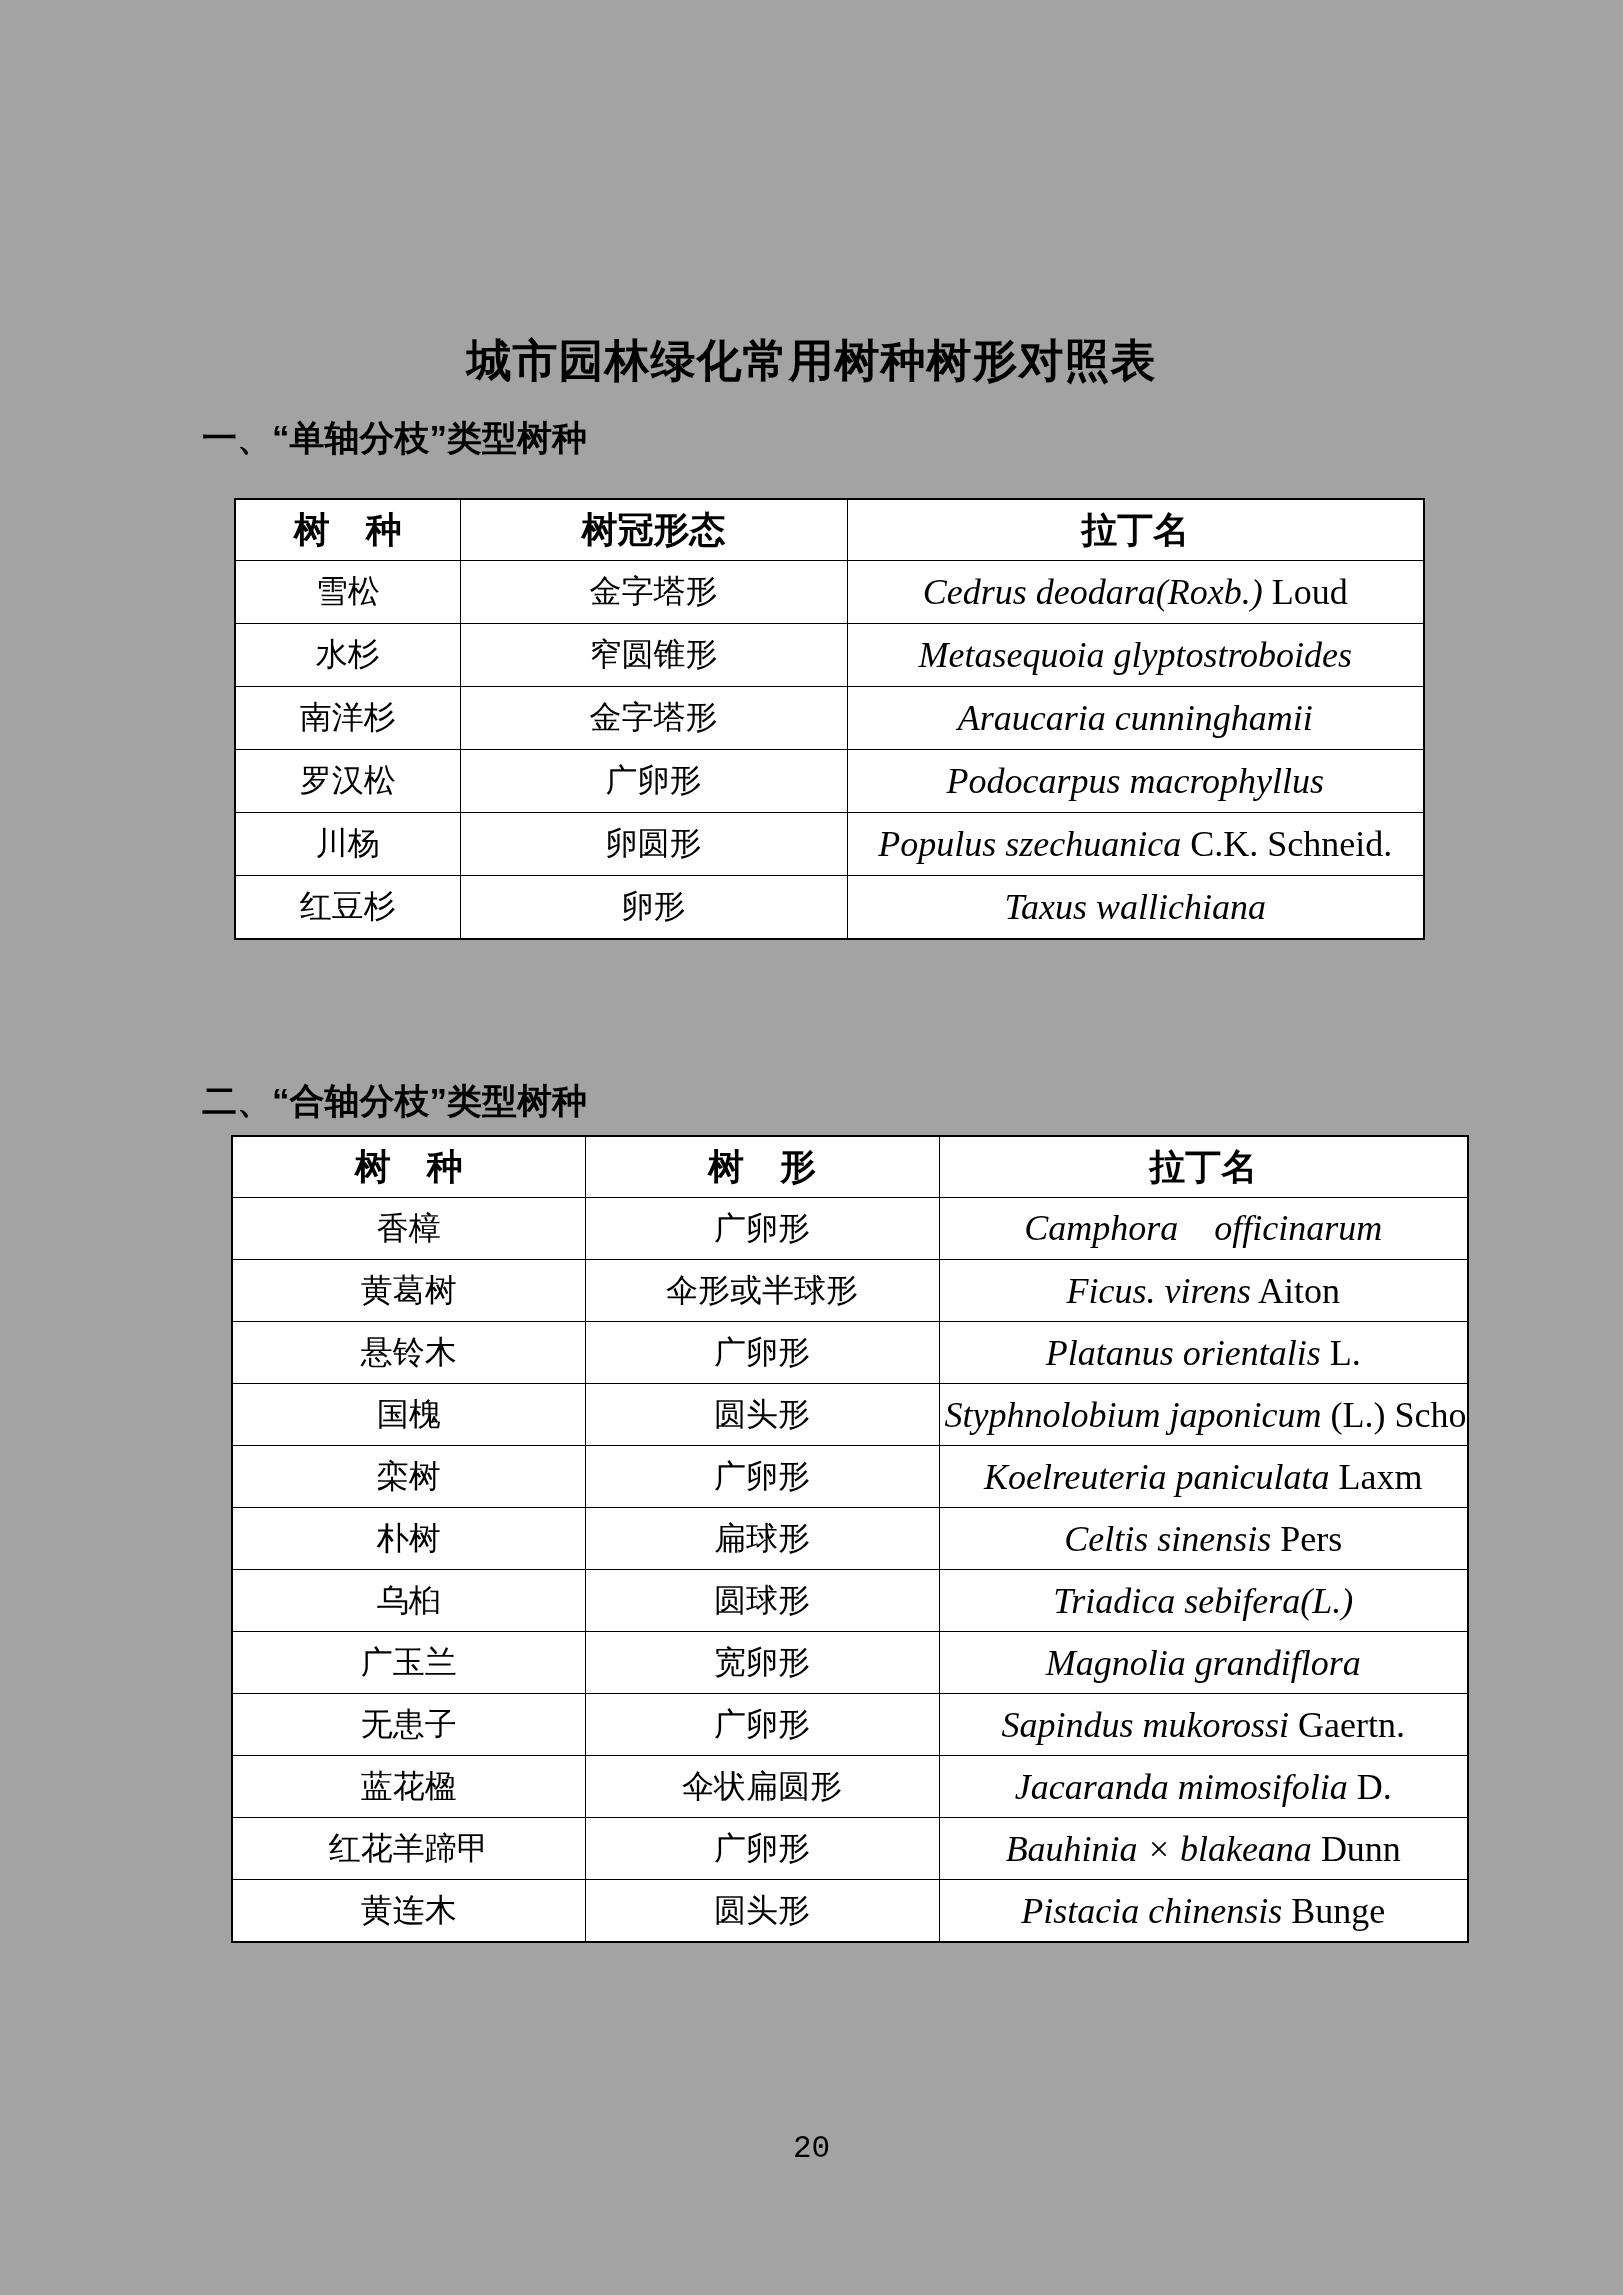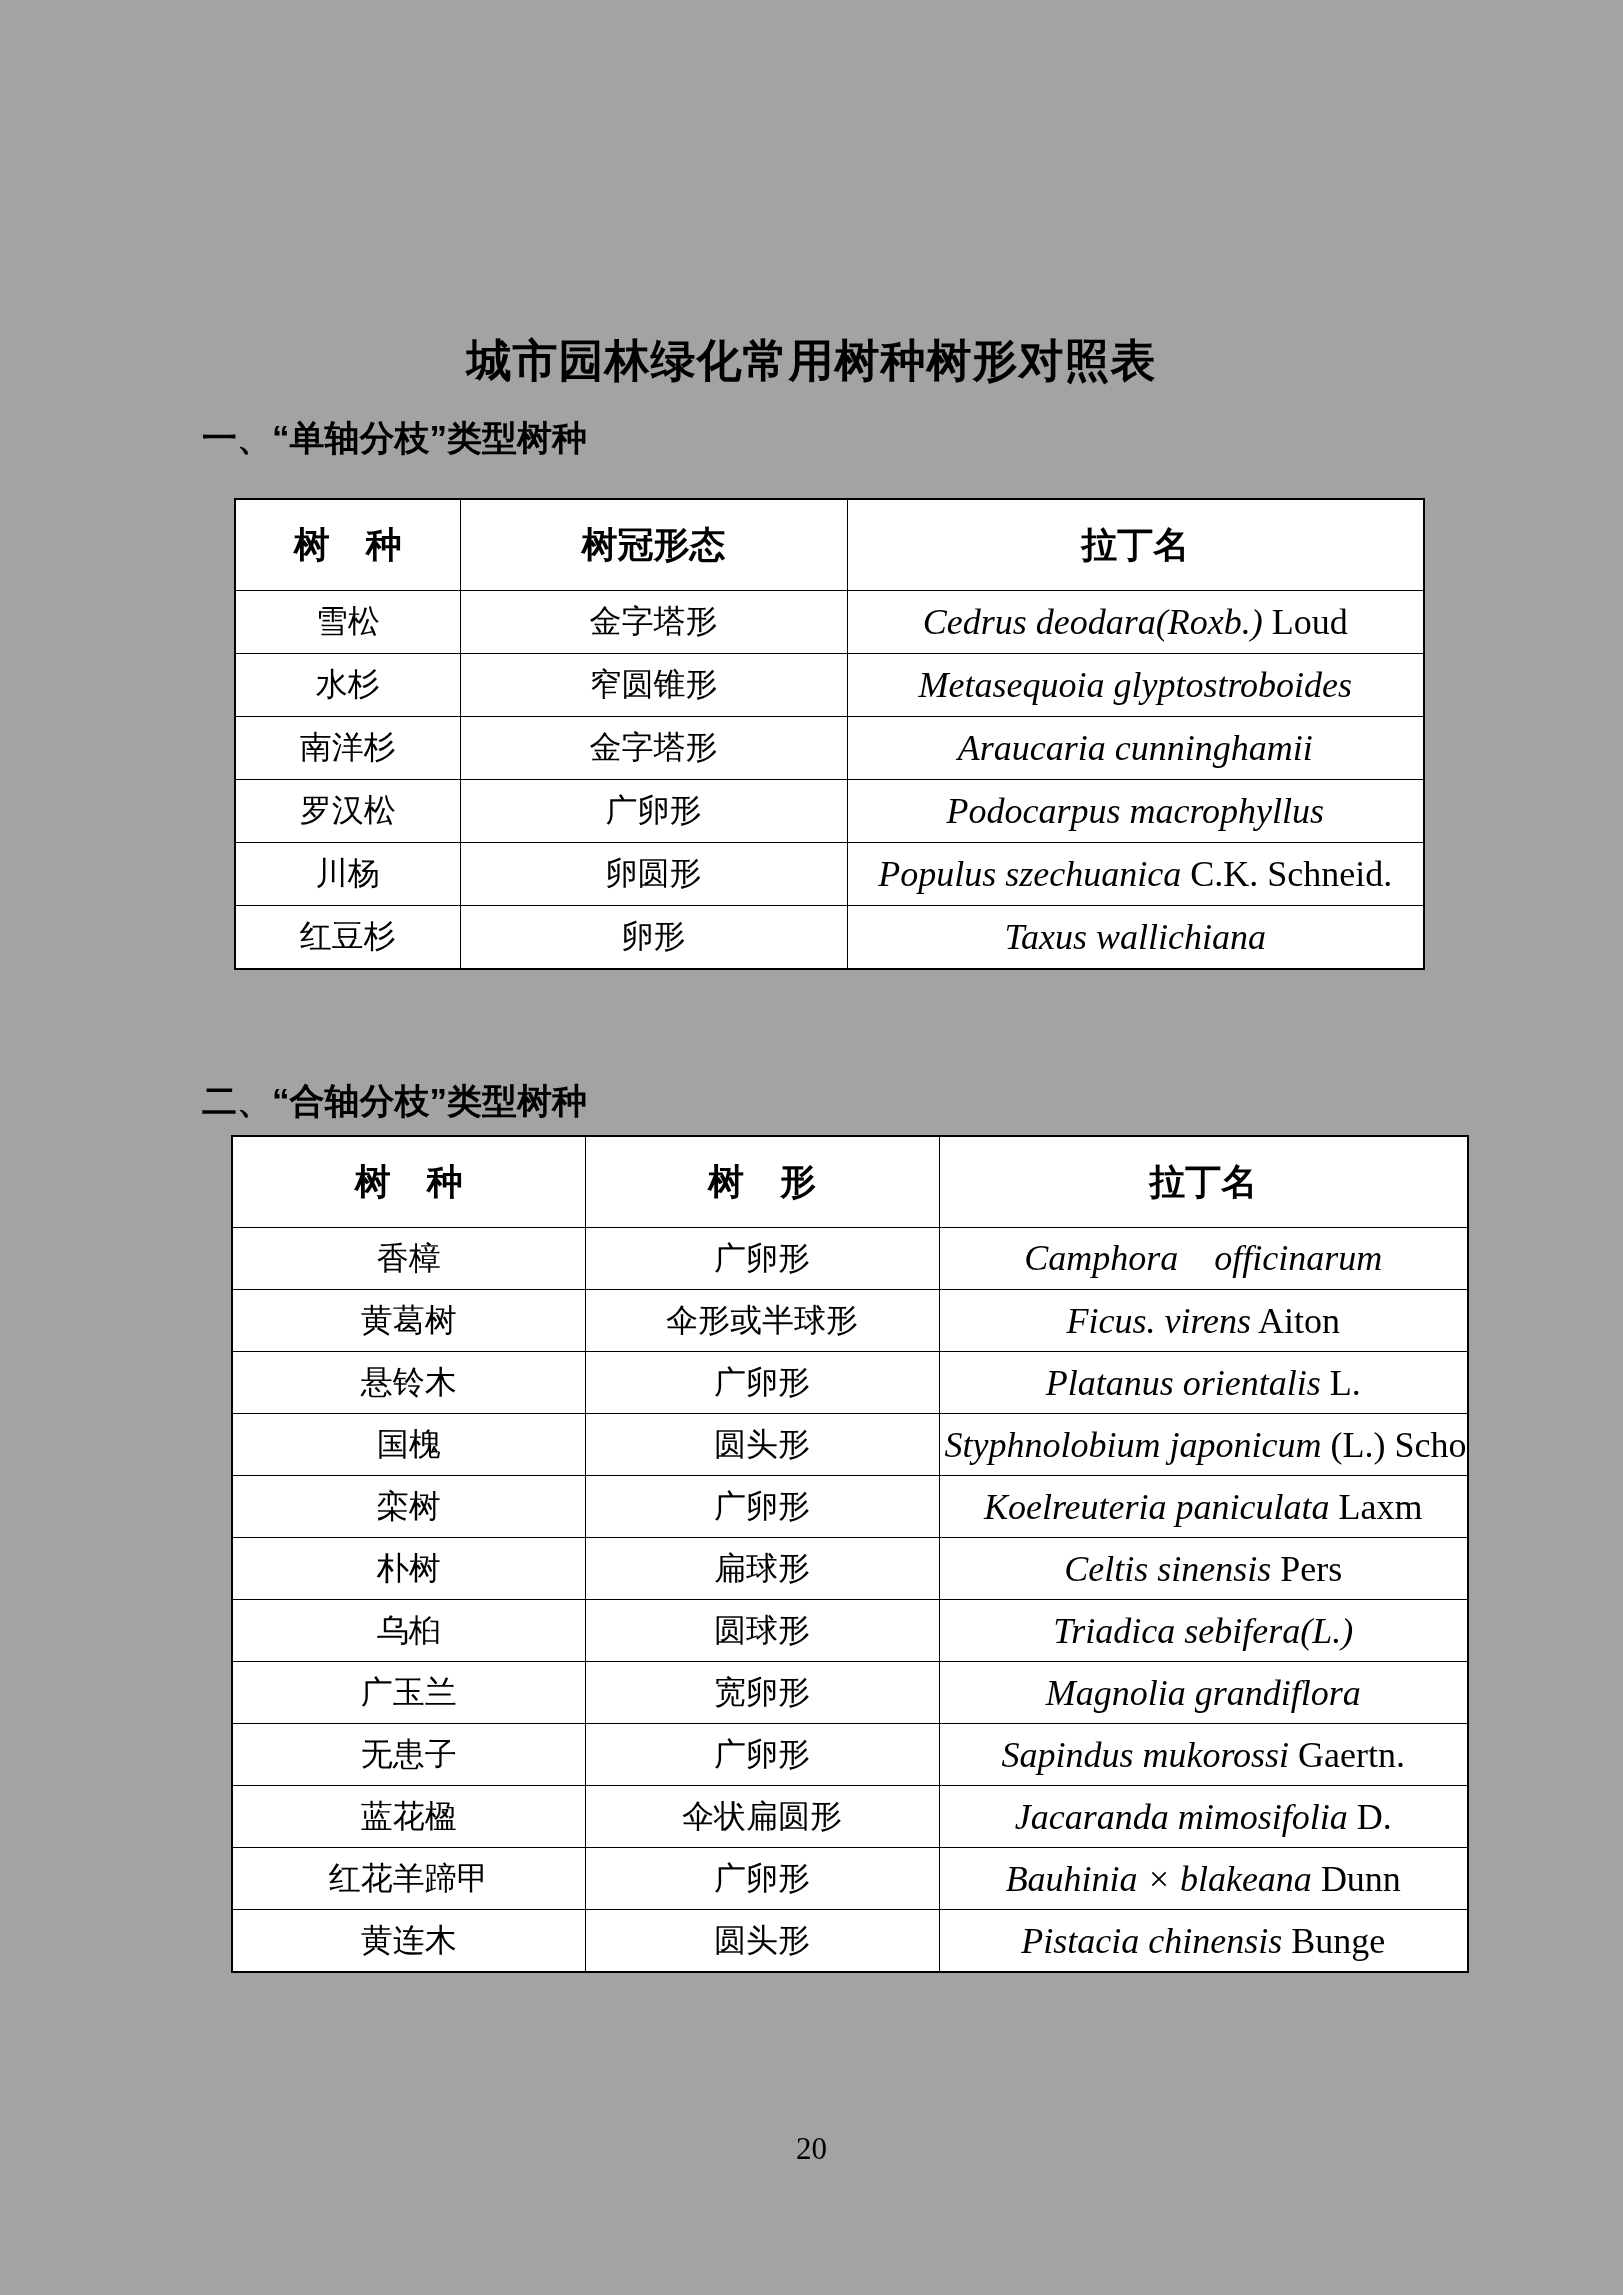--- a/index.html
+++ b/index.html
@@ -45,21 +45,21 @@
   .table-2{left:231px;top:1135px;width:1237px;}
   .table-1 col.c1{width:225px;} .table-1 col.c2{width:387px;} .table-1 col.c3{width:577px;}
   .table-2 col.c1{width:353px;} .table-2 col.c2{width:354px;} .table-2 col.c3{width:529px;}
   .doc-table th{
     font-family:"Liberation Sans", sans-serif;
     font-weight:bold;
     font-size:36px;
     height:60px;
     text-align:center;
     vertical-align:middle;
-    padding:15px;
+    padding:0;
   }
   .doc-table td{
     height:62px;
     text-align:center;
     vertical-align:middle;
     padding:0 5.1px;
     overflow:hidden;
   }
   .table-2 td{height:61px;}
   td.cn{
@@ -72,21 +72,21 @@
     font-family:"Liberation Serif", serif;
     white-space:nowrap;
   }
   td.latin .it{font-style:italic;}
   td.latin .rm{font-style:normal;}
   .page-number{
     position:absolute;
     left:0;right:0;top:2131px;
     text-align:center;
     font-size:31px;
-    font-family:Liberation Serif, serif;
+    font-family:Liberation Mono, monospace;
   }
 </style>
 </head>
 <body>
 
 <div class="page">
 
   <h1 class="title">城市园林绿化常用树种树形对照表</h1>
 
   <div class="section-heading heading-1">一、“单轴分枝”类型树种</div>

